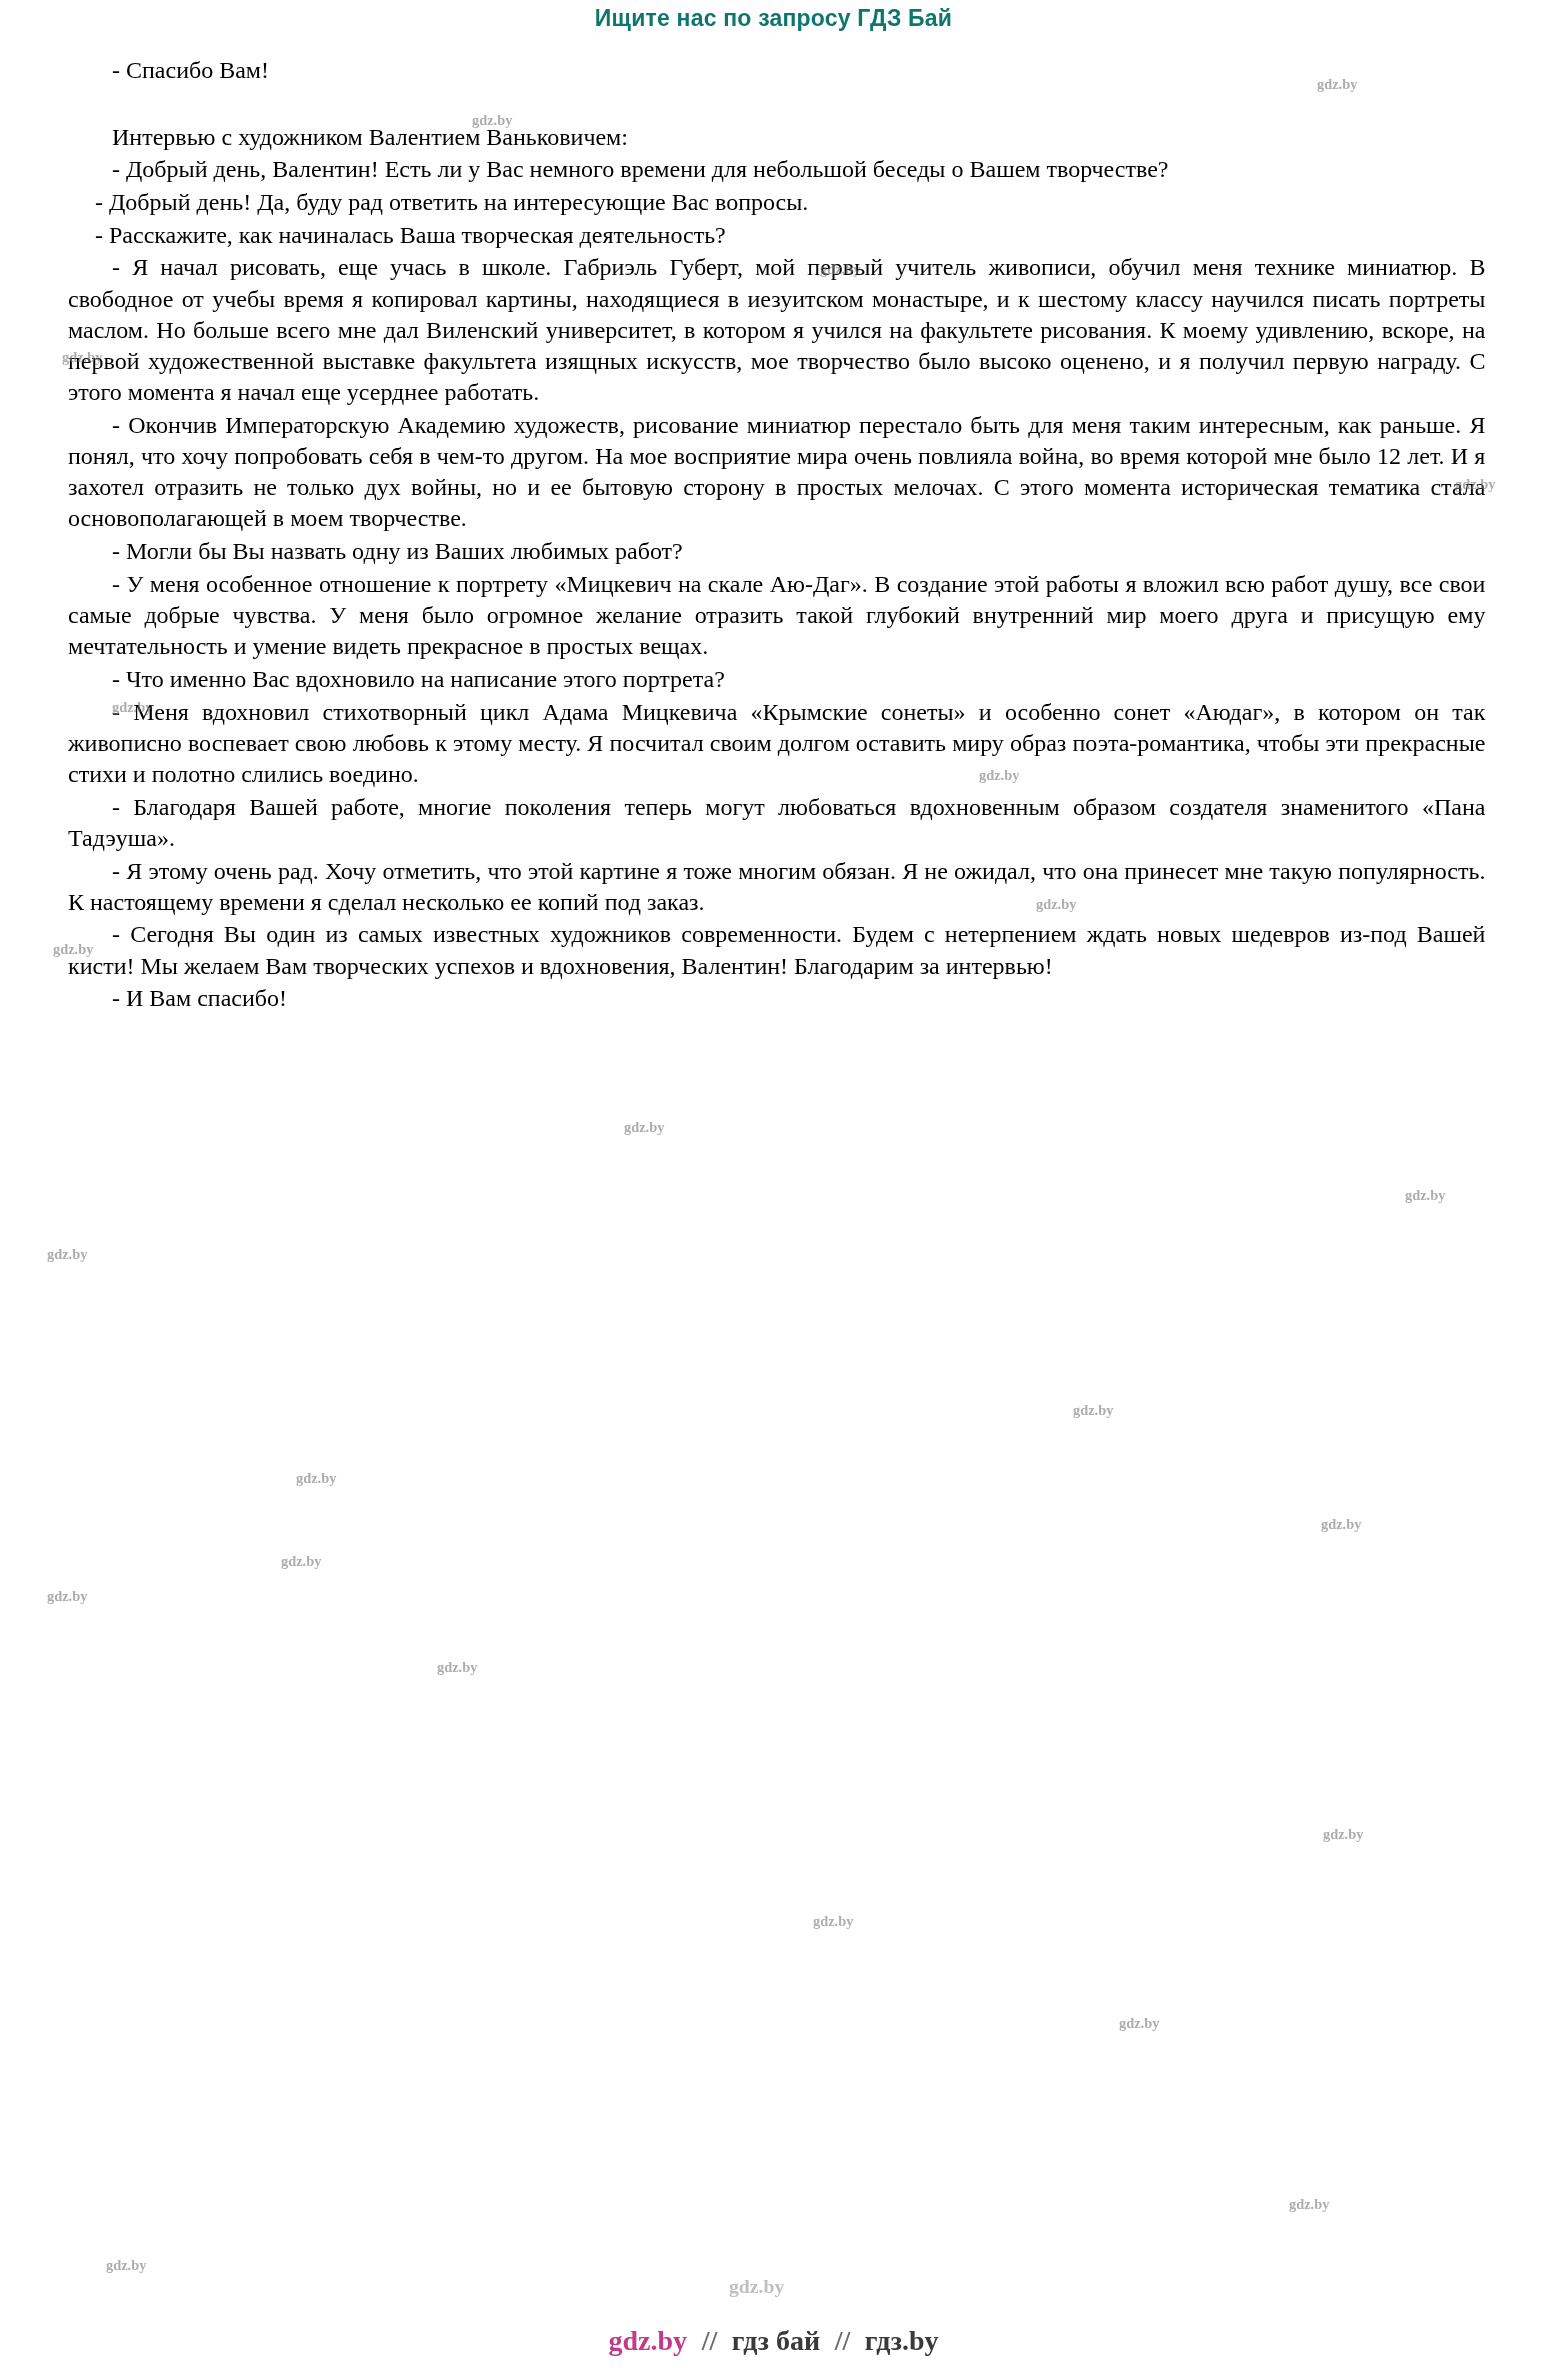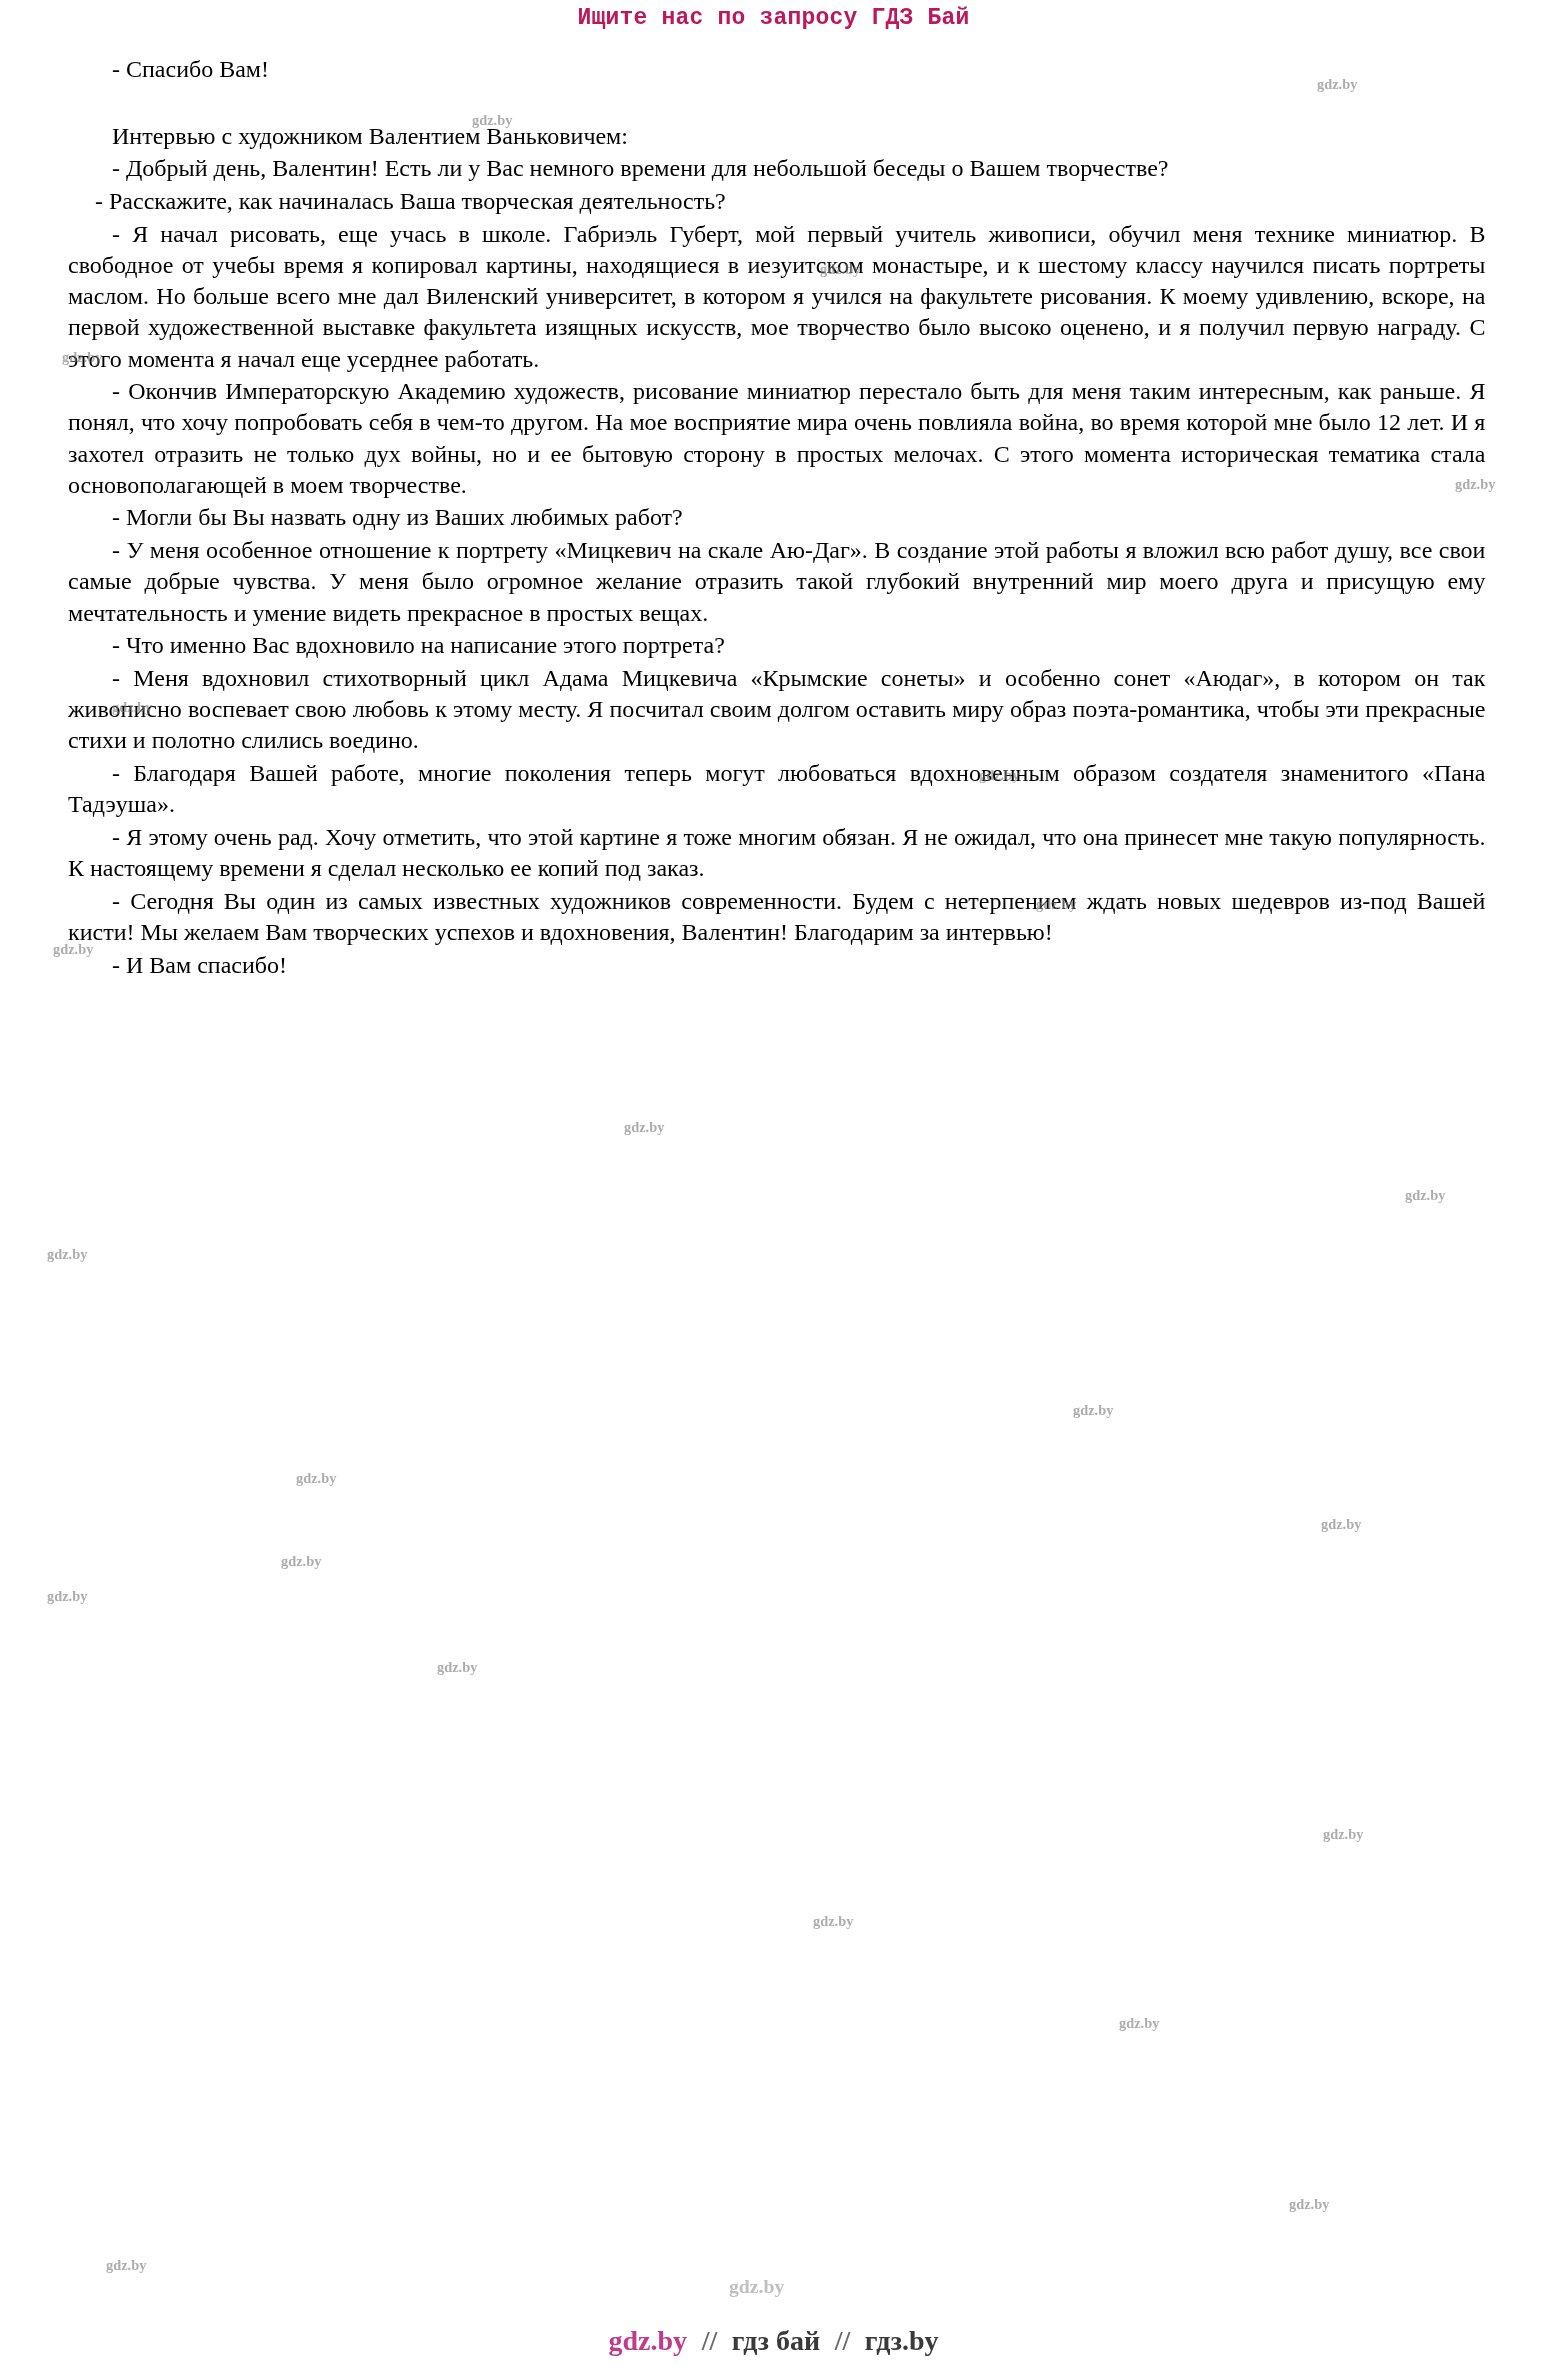--- a/index.html
+++ b/index.html
@@ -17,22 +17,22 @@
   }
   .page {
     position: relative;
     width: 1547px;
     height: 2377px;
     box-sizing: border-box;
     padding: 0 45px;
   }
   .top-banner {
     text-align: center;
-    color: #be185d;
-    font-family: Liberation Mono, monospace;
+    color: #0f766e;
+    font-family: Liberation Sans, sans-serif;
     font-size: 23px;
     font-weight: bold;
     padding-top: 4.5px;
     letter-spacing: 0.2px;
   }
   .doc-body {
     margin-top: 23px;
     padding: 0 16.6px 0 23px;
   }
   p {
@@ -97,20 +97,21 @@
 <body>
 
 <div class="page">
 
   <div class="top-banner">Ищите нас по запросу ГДЗ Бай</div>
 
   <div class="doc-body">
     <p class="ind nojust">- Спасибо Вам!</p>
     <p class="ind nojust" style="margin-top:36px;">Интервью с художником Валентием Ваньковичем:</p>
     <p class="ind">- Добрый день, Валентин! Есть ли у Вас немного времени для небольшой беседы о Вашем творчестве?</p>
+    <p class="ind-s nojust">- Добрый день! Да, буду рад ответить на интересующие Вас вопросы.</p>
     <p class="ind-s nojust">- Расскажите, как начиналась Ваша творческая деятельность?</p>
     <p class="ind">- Я начал рисовать, еще учась в школе. Габриэль Губерт, мой первый учитель живописи, обучил меня технике миниатюр. В свободное от учебы время я копировал картины, находящиеся в иезуитском монастыре, и к шестому классу научился писать портреты маслом. Но больше всего мне дал Виленский университет, в котором я учился на факультете рисования. К моему удивлению, вскоре, на первой художественной выставке факультета изящных искусств, мое творчество было высоко оценено, и я получил первую награду. С этого момента я начал еще усерднее работать.</p>
     <p class="ind">- Окончив Императорскую Академию художеств, рисование миниатюр перестало быть для меня таким интересным, как раньше. Я понял, что хочу попробовать себя в чем-то другом. На мое восприятие мира очень повлияла война, во время которой мне было 12 лет. И я захотел отразить не только дух войны, но и ее бытовую сторону в простых мелочах. С этого момента историческая тематика стала основополагающей в моем творчестве.</p>
     <p class="ind nojust">- Могли бы Вы назвать одну из Ваших любимых работ?</p>
     <p class="ind">- У меня особенное отношение к портрету «Мицкевич на скале Аю-Даг». В создание этой работы я вложил всю работ душу, все свои самые добрые чувства. У меня было огромное желание отразить такой глубокий внутренний мир моего друга и присущую ему мечтательность и умение видеть прекрасное в простых вещах.</p>
     <p class="ind nojust">- Что именно Вас вдохновило на написание этого портрета?</p>
     <p class="ind">- Меня вдохновил стихотворный цикл Адама Мицкевича «Крымские сонеты» и особенно сонет «Аюдаг», в котором он так живописно воспевает свою любовь к этому месту. Я посчитал своим долгом оставить миру образ поэта-романтика, чтобы эти прекрасные стихи и полотно слились воедино.</p>
     <p class="ind">- Благодаря Вашей работе, многие поколения теперь могут любоваться вдохновенным образом создателя знаменитого «Пана Тадэуша».</p>
     <p class="ind">- Я этому очень рад. Хочу отметить, что этой картине я тоже многим обязан. Я не ожидал, что она принесет мне такую популярность. К настоящему времени я сделал несколько ее копий под заказ.</p>
     <p class="ind">- Сегодня Вы один из самых известных художников современности. Будем с нетерпением ждать новых шедевров из-под Вашей кисти! Мы желаем Вам творческих успехов и вдохновения, Валентин! Благодарим за интервью!</p>

